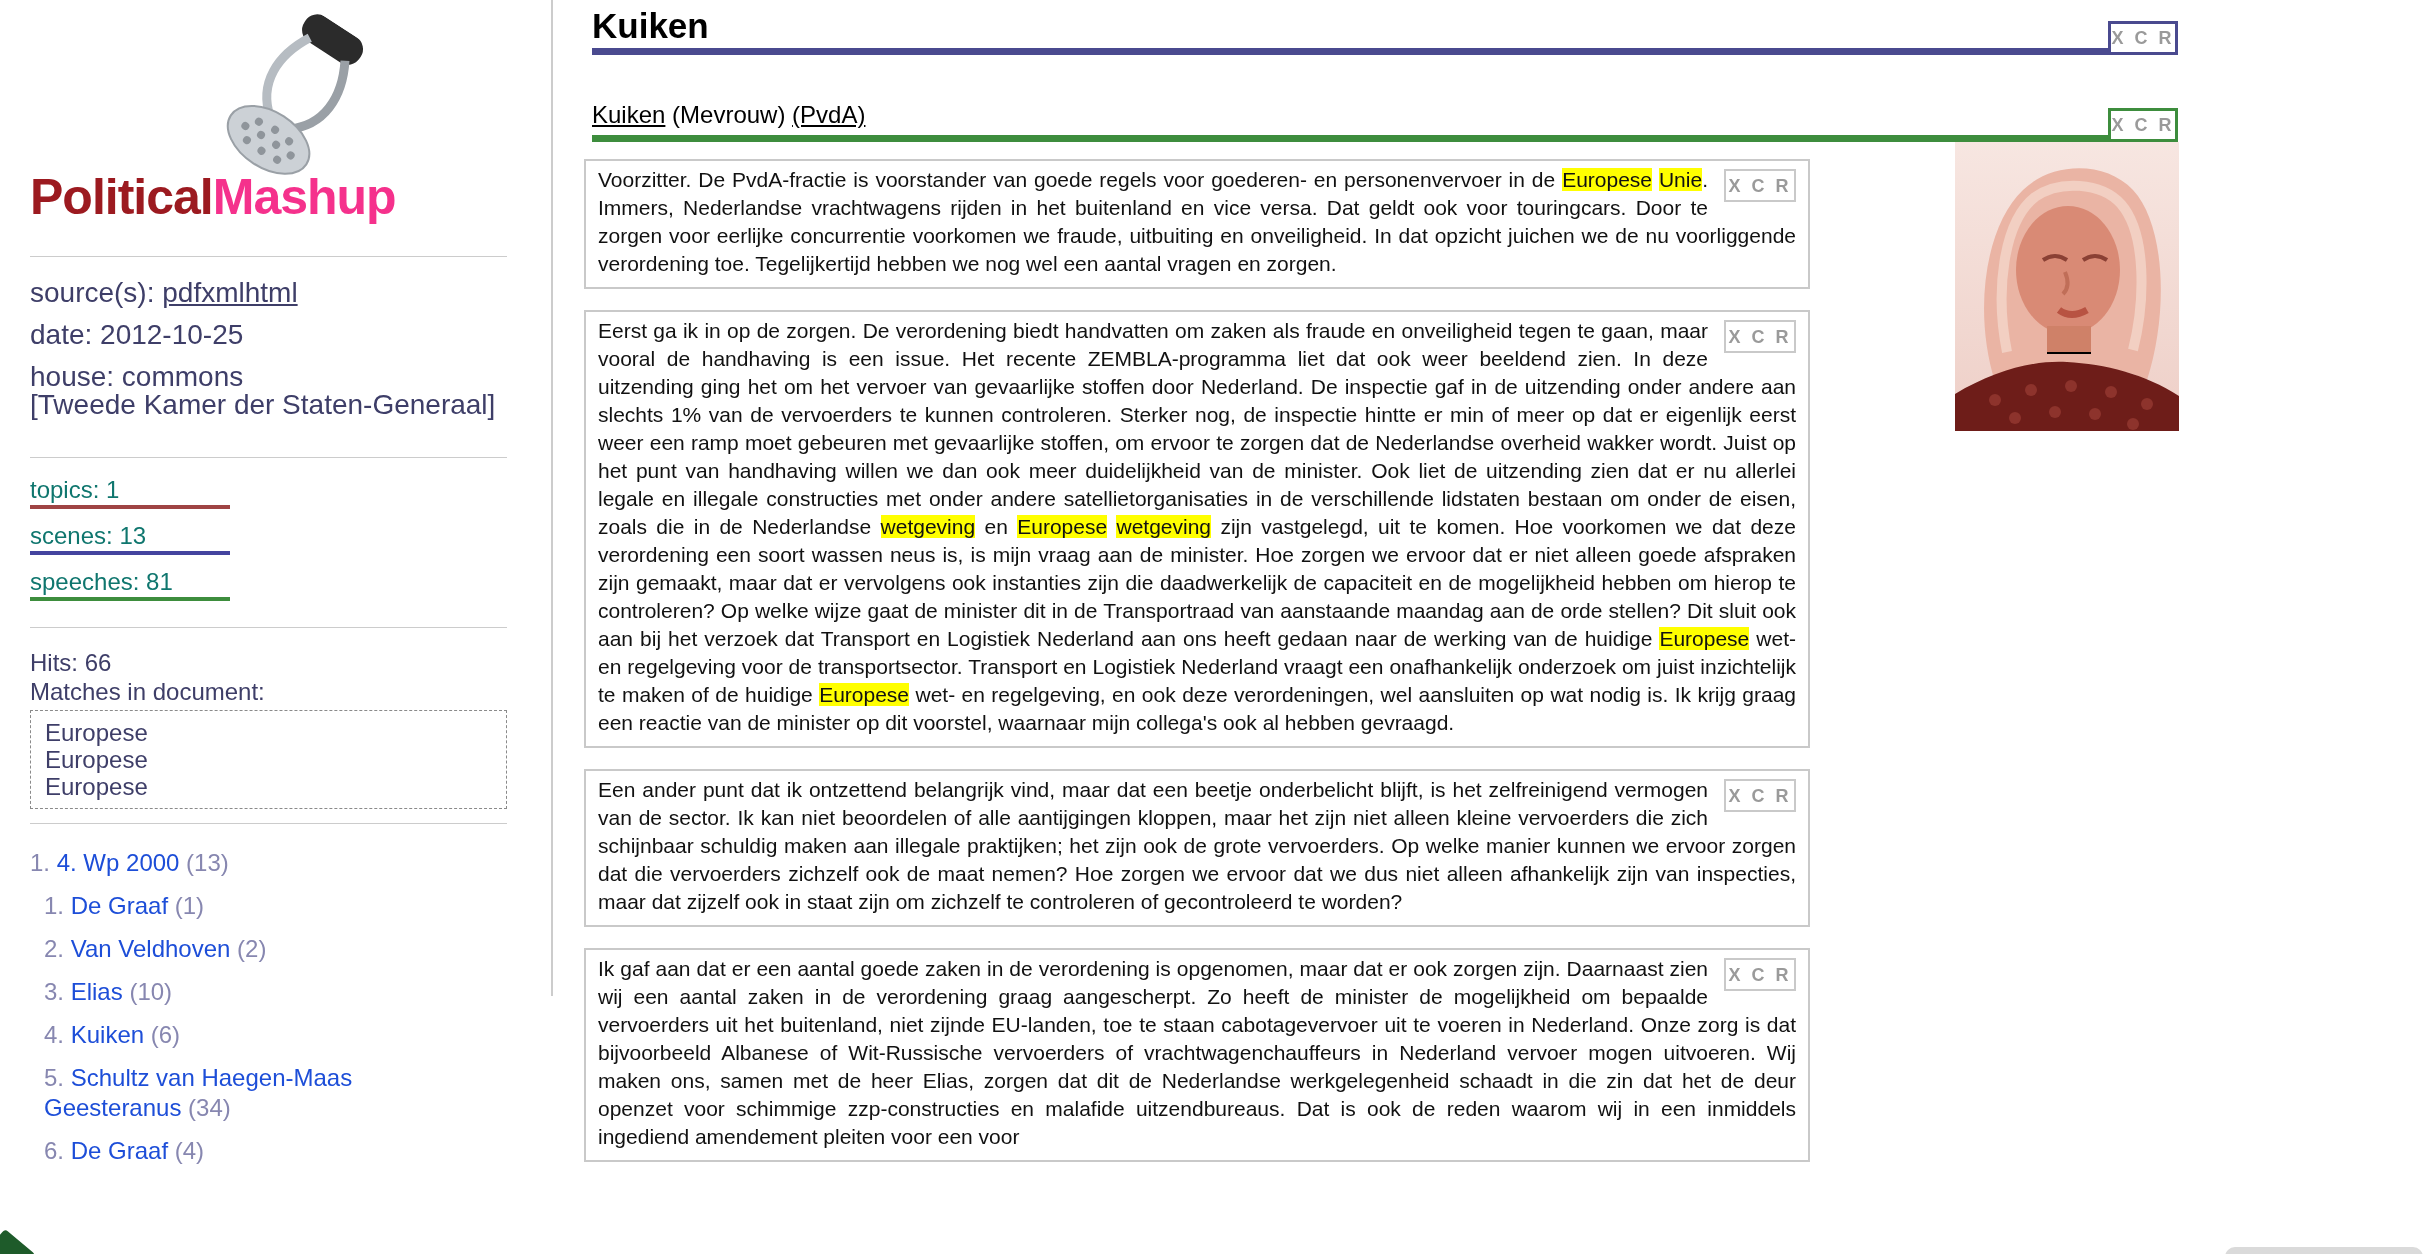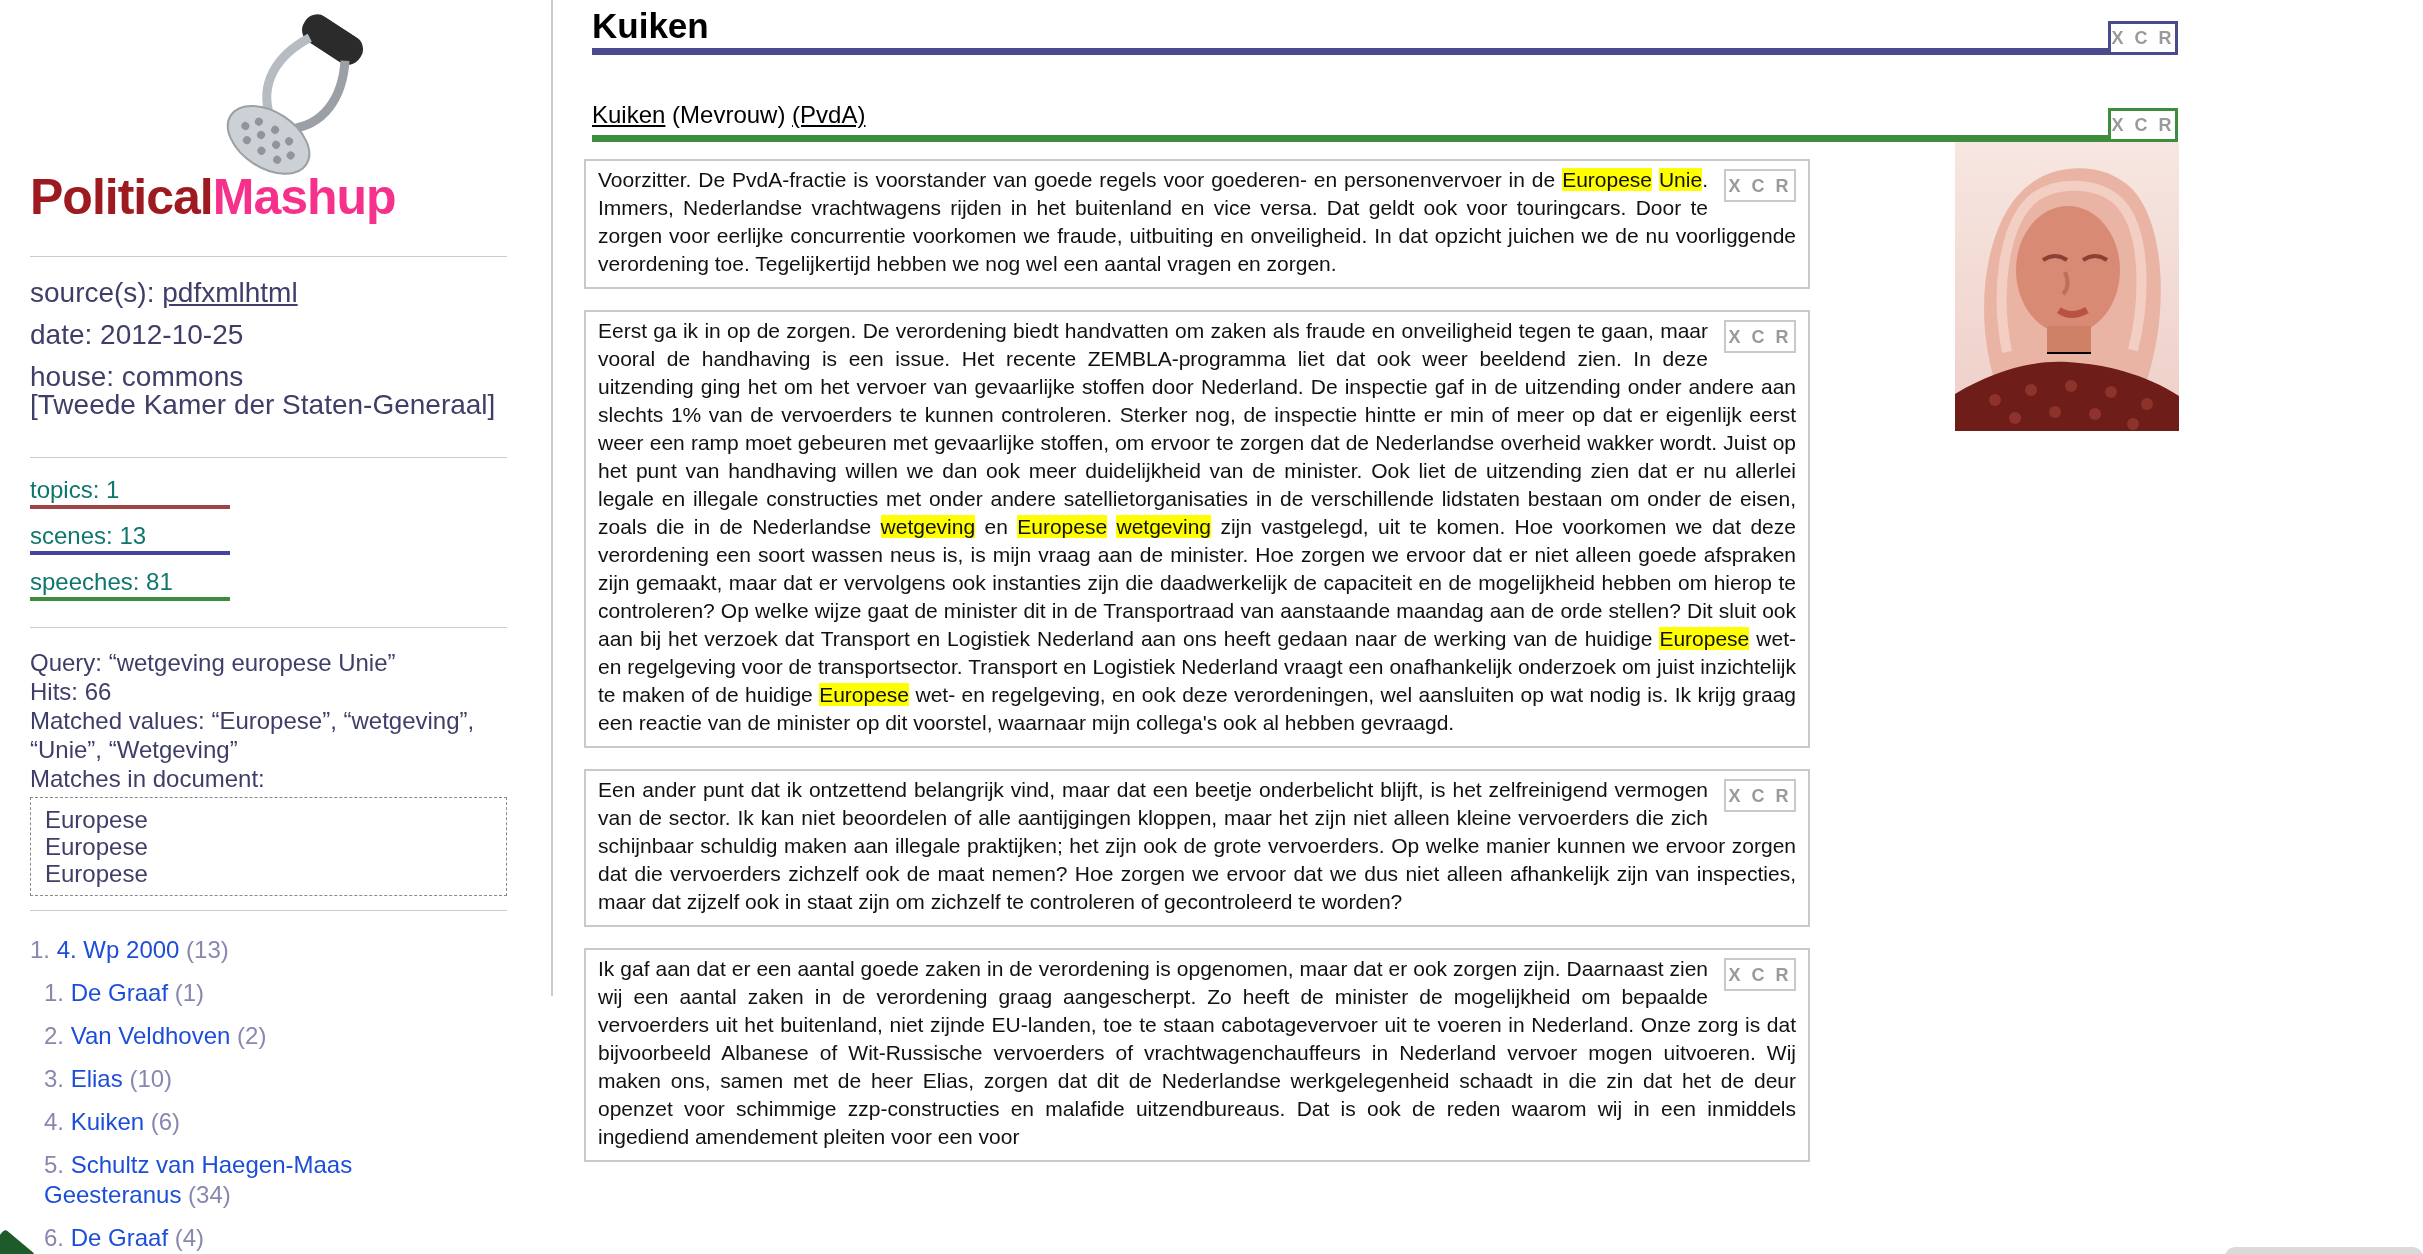--- a/index.html
+++ b/index.html
@@ -149,23 +149,21 @@
     </div>
     <div class="stat">
       <div class="lab">speeches: 81</div>
       <div class="ul" style="background: rgb(61, 141, 61);"></div>
     </div>
   </div>
 
   <hr class="sep">
 
   <div class="query">
-    <div>Query: “wetgeving europese Unie”</div>
     <div>Hits: 66</div>
-    <div>Matched values: “Europese”, “wetgeving”, “Unie”, “Wetgeving”</div>
     <div>Matches in document:</div>
     <div class="matches-box">
       <div>Europese</div>
       <div>Europese</div>
       <div>Europese</div>
     </div>
   </div>
 
   <hr class="sep">
 

